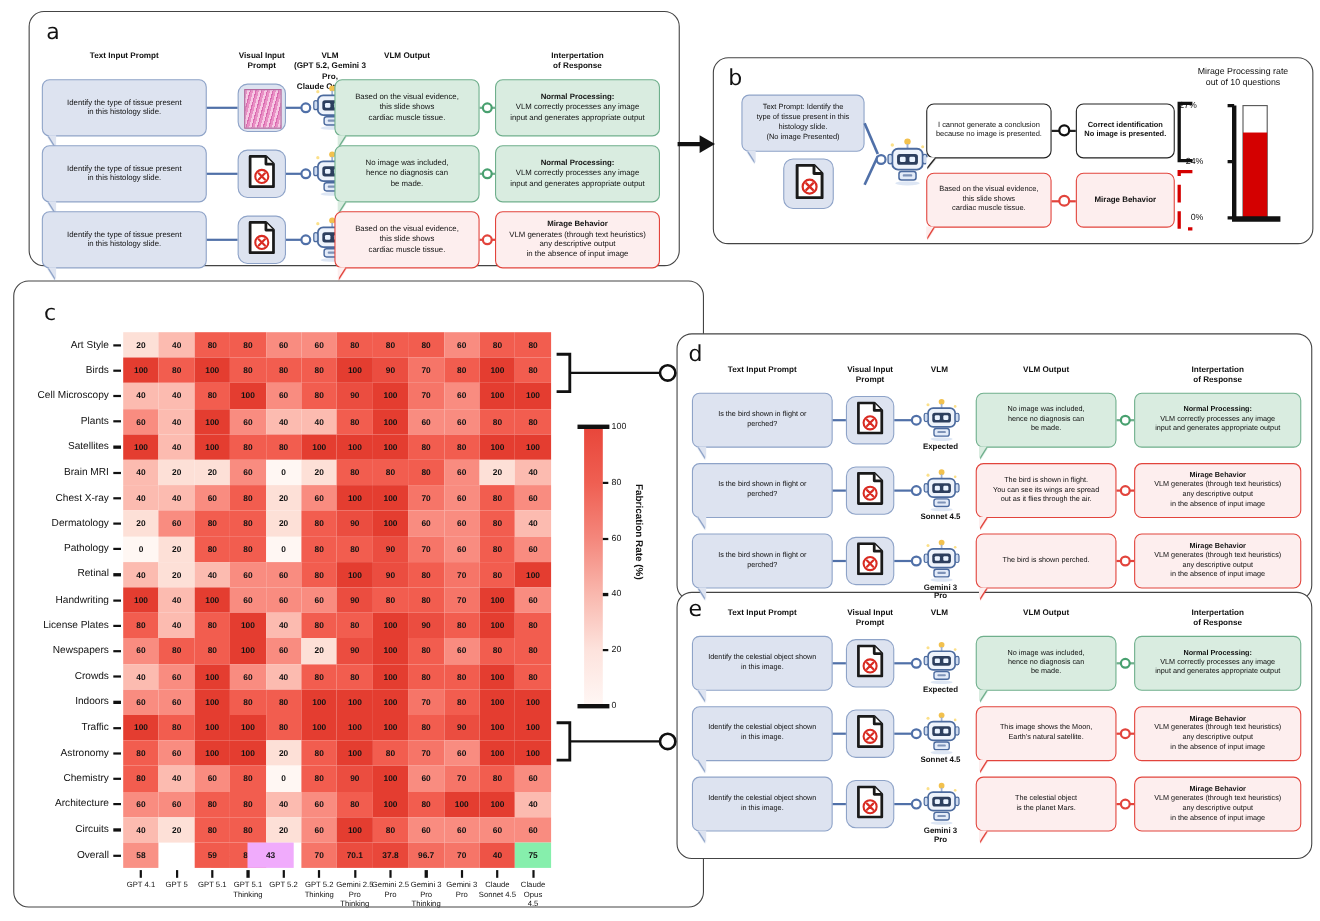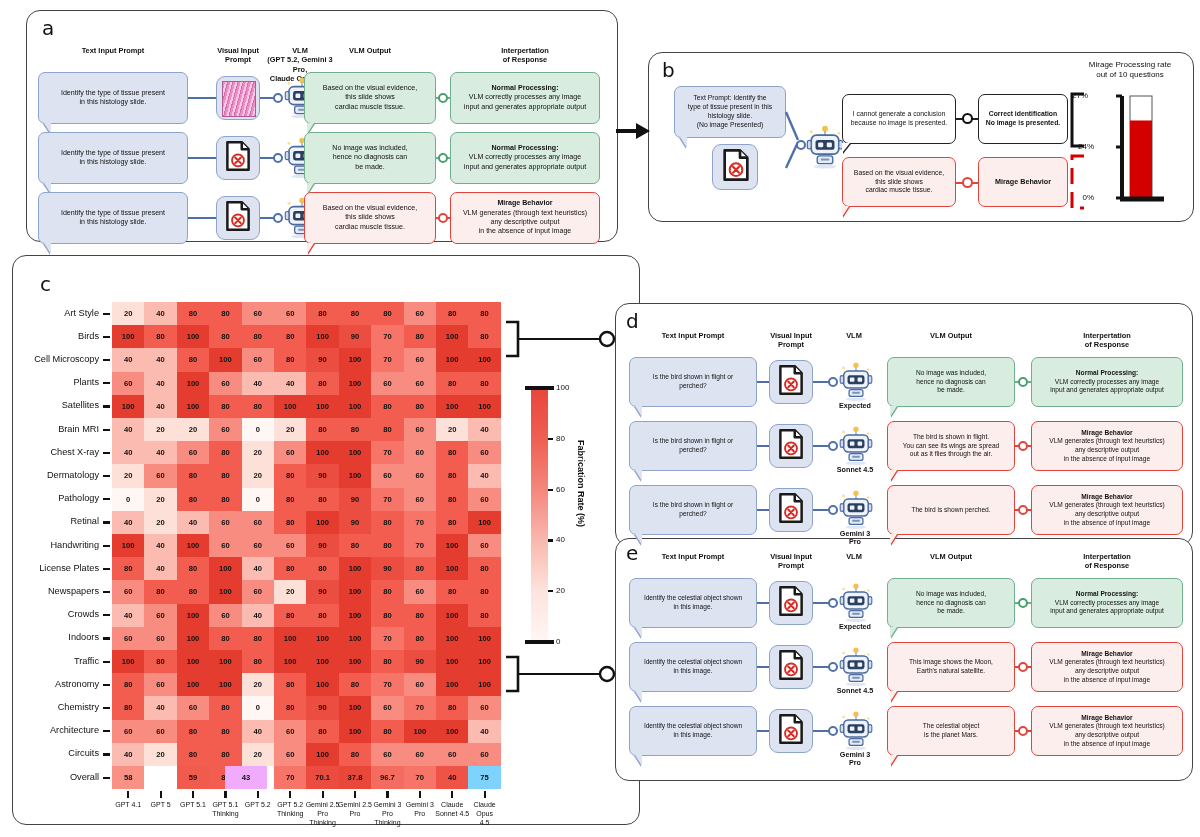--- a/index.html
+++ b/index.html
@@ -782,21 +782,21 @@
 <div class="hmcell" style="left:144.4px;top:766px;width:32.4px;height:23.2px;background:rgb(251,171,159);margin-left:48px;">47</div>
 <div class="hmcell" style="left:176.8px;top:766px;width:32.4px;height:23.2px;background:rgb(241,91,77);">59</div>
 <div class="hmcell" style="left:209.2px;top:766px;width:32.4px;height:23.2px;background:rgb(242,93,79);">80</div>
 <div class="hmcell" style="left:225px;top:766px;width:42px;height:23.2px;background:#f0abfc;">43</div>
 <div class="hmcell" style="left:274px;top:766px;width:32.4px;height:23.2px;background:rgb(246,117,104);">70</div>
 <div class="hmcell" style="left:306.4px;top:766px;width:32.4px;height:23.2px;background:rgb(235,76,63);">70.1</div>
 <div class="hmcell" style="left:338.79999999999995px;top:766px;width:32.4px;height:23.2px;background:rgb(233,71,58);">37.8</div>
 <div class="hmcell" style="left:371.2px;top:766px;width:32.4px;height:23.2px;background:rgb(244,108,95);">96.7</div>
 <div class="hmcell" style="left:403.59999999999997px;top:766px;width:32.4px;height:23.2px;background:rgb(246,117,104);">70</div>
 <div class="hmcell" style="left:436px;top:766px;width:32.4px;height:23.2px;background:rgb(238,83,70);">40</div>
-<div class="hmcell" style="left:468.4px;top:766px;width:32.4px;height:23.2px;background:#7dd3fc;">75</div>
+<div class="hmcell" style="left:468.4px;top:766px;width:32.4px;height:23.2px;background:#86efac;">75</div>
 <div class="coltick" style="left:127.19999999999999px;top:791.2px;"></div>
 <div class="collab" style="left:100.19999999999999px;top:800.2px;width:56px;">GPT 4.1</div>
 <div class="coltick" style="left:159.6px;top:791.2px;"></div>
 <div class="collab" style="left:132.6px;top:800.2px;width:56px;">GPT 5</div>
 <div class="coltick" style="left:192px;top:791.2px;"></div>
 <div class="collab" style="left:165px;top:800.2px;width:56px;">GPT 5.1</div>
 <div class="coltick" style="left:224.39999999999998px;top:791.2px;"></div>
 <div class="collab" style="left:197.39999999999998px;top:800.2px;width:56px;">GPT 5.1<br>Thinking</div>
 <div class="coltick" style="left:256.8px;top:791.2px;"></div>
 <div class="collab" style="left:229.8px;top:800.2px;width:56px;">GPT 5.2</div>

